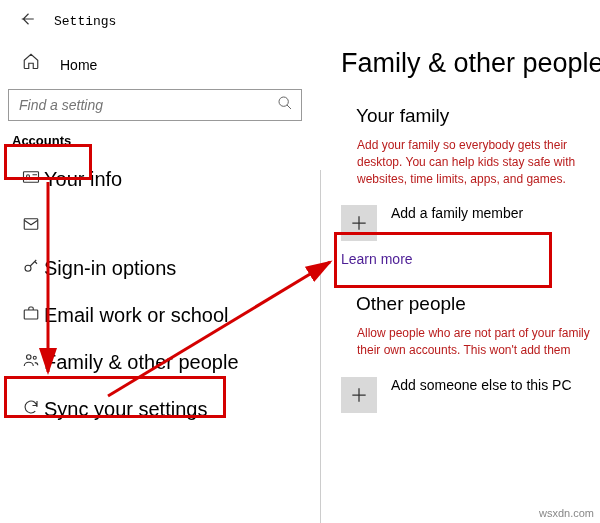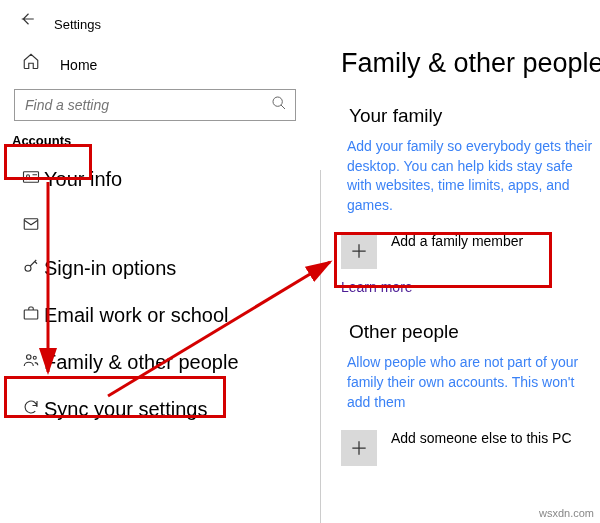--- a/index.html
+++ b/index.html
@@ -8,44 +8,45 @@
     font-family: "Segoe UI", Arial, sans-serif;
     background: #fff;
     width: 600px;
     height: 523px;
     overflow: hidden;
     position: relative;
     color: #000;
   }
   .header {
     display: flex;
-    align-items: flex-end;
+    align-items: center;
     padding: 10px 18px 4px 18px;
     gap: 18px;
+    font-family: Liberation Mono, monospace;
   }
   .header .title {
     font-size: 13px;
     font-weight: 400;
   }
   .sidebar {
     position: absolute;
     left: 0;
     top: 38px;
     width: 310px;
     padding: 0;
   }
   .home-row {
     display: flex;
     align-items: flex-end;
     gap: 20px;
     padding: 14px 22px 16px 22px;
     font-size: 14px;
   }
   .search-wrap {
-    margin: 0 14px;
+    margin: 0 8px;
     border: 1px solid #999;
     display: flex;
     align-items: center;
     height: 32px;
     padding: 0 8px;
   }
   .search-wrap input {
     border: none;
     outline: none;
     font-size: 14px;
@@ -84,27 +85,27 @@
   }
   .main h1 {
     font-size: 27px;
     font-weight: 400;
     margin: 0 0 26px 0;
     white-space: nowrap;
   }
   .main h2 {
     font-size: 19px;
     font-weight: 400;
-    margin: 0 0 10px 8px;
+    margin: 0 0 10px 15px;
   }
   .main p {
-    font-size: 14px;
-    margin: 0 0 14px 6px;
+    font-size: 12px;
+    margin: 0 0 14px 16px;
     line-height: 1.4;
-    color: #3b82f6;
+    color: #b91c1c;
   }
   .add-row {
     display: flex;
     align-items: flex-start;
     gap: 14px;
     padding: 4px 8px 4px 0;
     cursor: pointer;
   }
   .plus-box {
     width: 36px;

